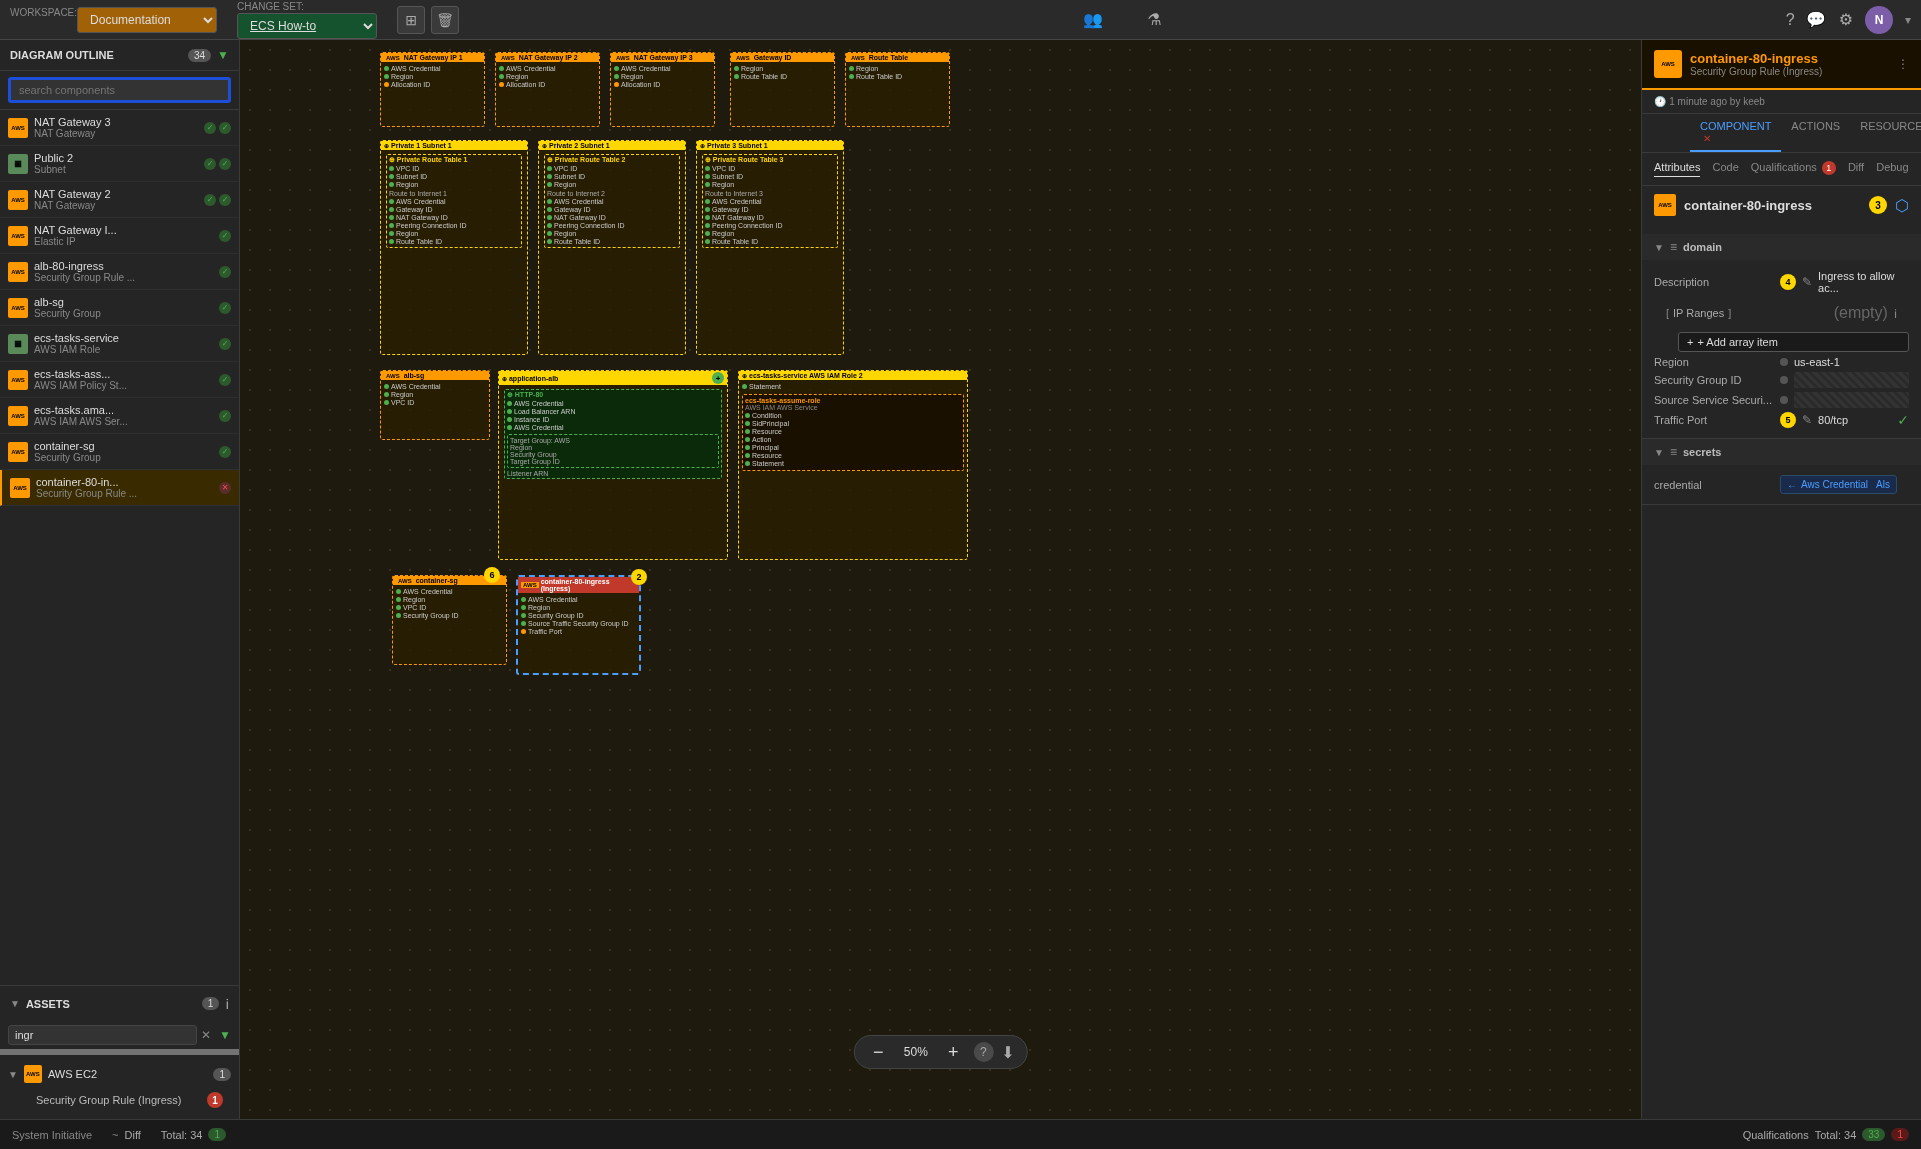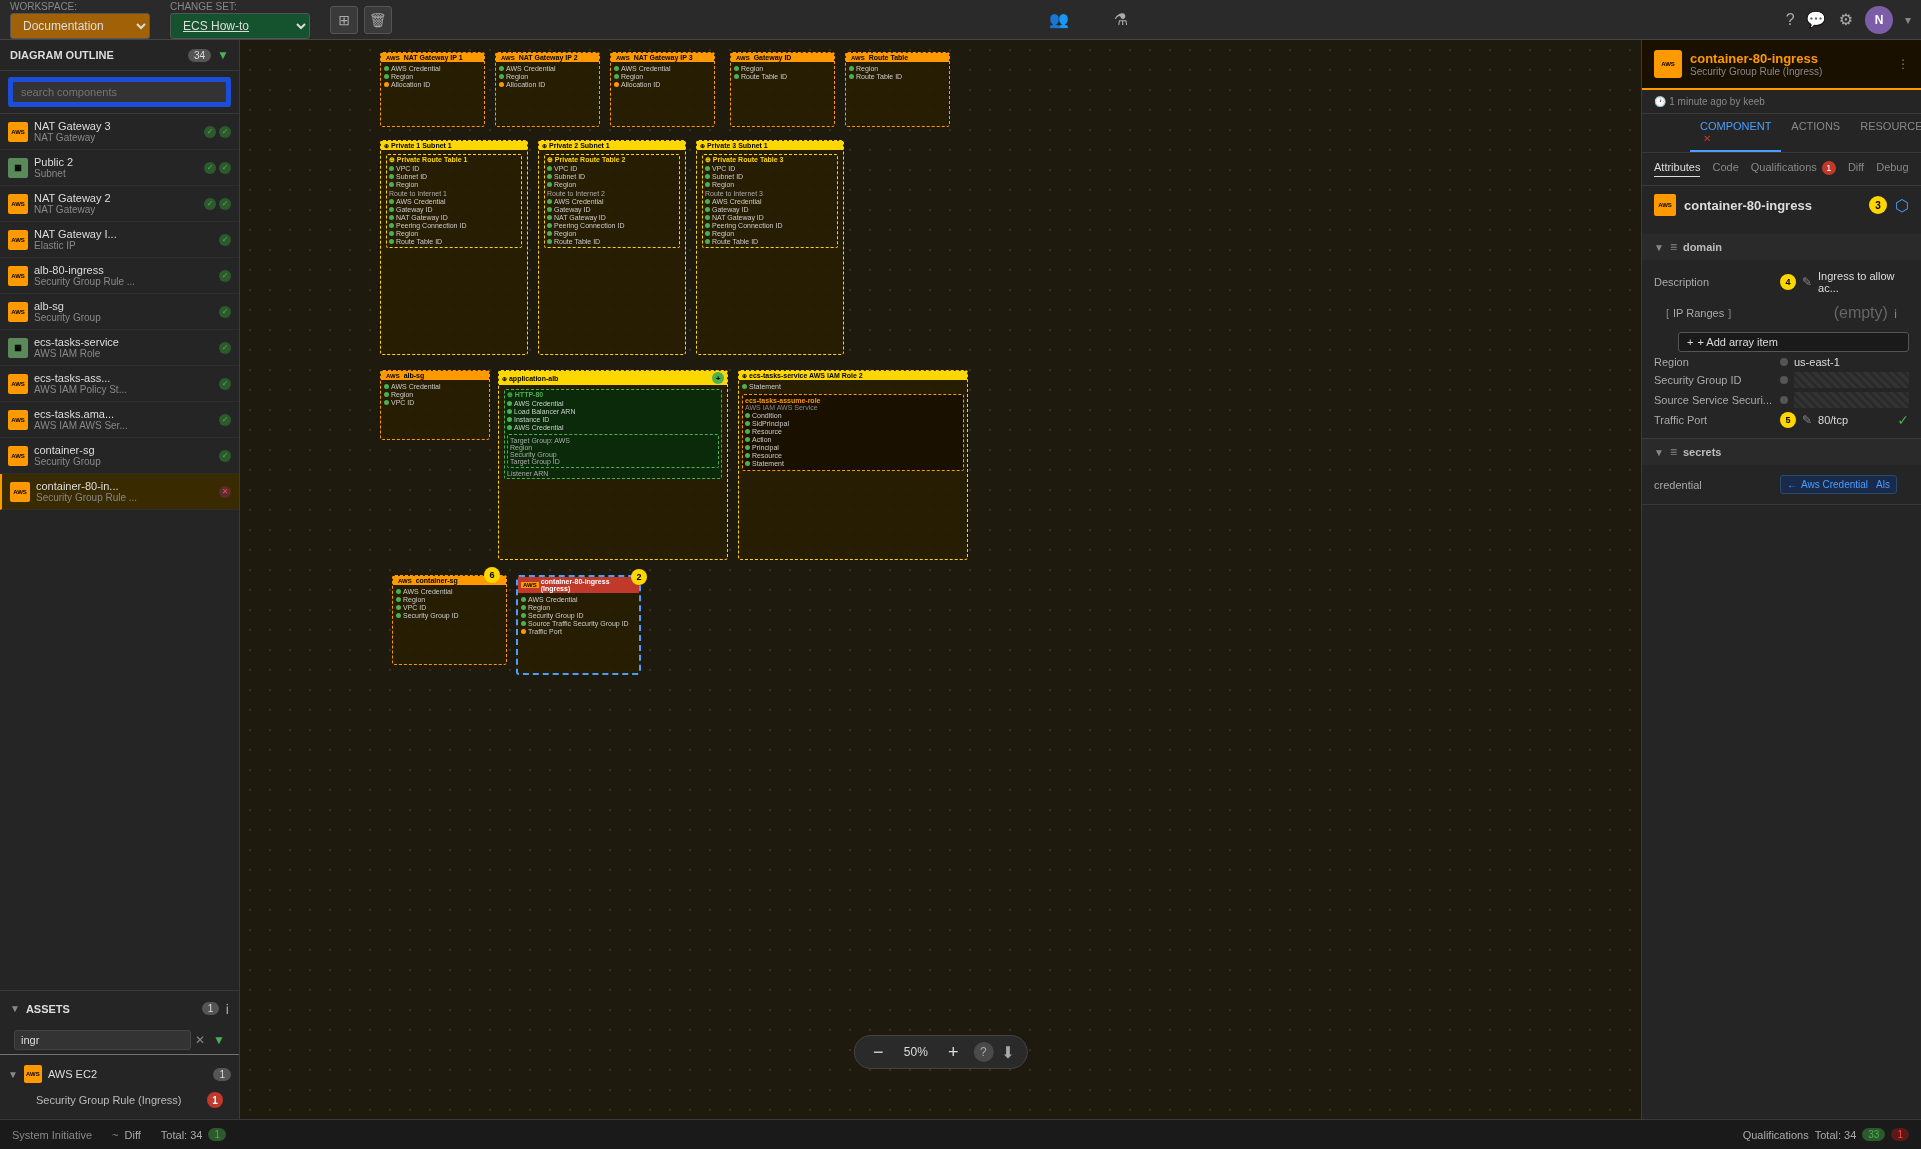--- a/index.html
+++ b/index.html
@@ -21,40 +21,40 @@
     
     .main-layout { display: flex; height: calc(1149px - 40px - 30px); }
 
     
     .left-panel { width: 240px; background: #252525; border-right: 1px solid #3a3a3a; display: flex; flex-direction: column; flex-shrink: 0; }
     .diagram-outline-header { display: flex; align-items: center; padding: 8px 10px; border-bottom: 1px solid #3a3a3a; gap: 6px; }
     .diagram-outline-title { font-weight: bold; font-size: 11px; color: #ddd; text-transform: uppercase; flex: 1; }
     .badge { background: #555; color: #ddd; border-radius: 10px; padding: 1px 6px; font-size: 10px; }
     .filter-icon { color: #4CAF50; cursor: pointer; }
     .search-box { padding: 6px 8px; border-bottom: 1px solid #3a3a3a; }
-    .search-input { background: #333; border: 5px solid #1d4ed8; color: #ddd; padding: 4px 8px; width: 100%; border-radius: 3px; font-size: 11px; }
+    .search-input { background: #333; border: 3px solid #1d4ed8; color: #ddd; padding: 4px 8px; width: 100%; border-radius: 3px; font-size: 11px; }
     .component-list { flex: 1; overflow-y: auto; }
     .component-item { display: flex; align-items: center; padding: 6px 8px; border-bottom: 1px solid #2e2e2e; cursor: pointer; gap: 6px; }
     .component-item.active { background: #3a2a00; border-left: 2px solid #f90; }
     .component-icon { width: 20px; height: 20px; background: #f90; border-radius: 2px; display: flex; align-items: center; justify-content: center; font-size: 8px; color: #000; font-weight: bold; flex-shrink: 0; }
     .component-icon.aws { background: #FF9900; }
     .component-info { flex: 1; min-width: 0; }
     .component-name { font-size: 11px; color: #ddd; white-space: nowrap; overflow: hidden; text-overflow: ellipsis; }
     .component-type { font-size: 10px; color: #888; white-space: nowrap; overflow: hidden; text-overflow: ellipsis; }
     .component-status { display: flex; gap: 3px; align-items: center; }
     .status-dot { width: 12px; height: 12px; border-radius: 50%; display: flex; align-items: center; justify-content: center; font-size: 8px; }
     .status-green { background: #2d5a2d; color: #4CAF50; }
     .status-red { background: #5a2d2d; color: #f44; }
 
     
     .assets-panel { border-top: 1px solid #3a3a3a; }
     .assets-header { display: flex; align-items: center; padding: 8px 10px; gap: 6px; cursor: pointer; }
     .assets-title { font-weight: bold; font-size: 11px; color: #ddd; text-transform: uppercase; flex: 1; }
     .assets-info { color: #aaa; cursor: pointer; font-size: 14px; }
-    .assets-search { padding: 4px 14px; display: flex; align-items: center; gap: 4px; border-bottom: 1px solid #737373; }
+    .assets-search { padding: 4px 8px; display: flex; align-items: center; gap: 4px; border-bottom: 6px solid #737373; }
     .assets-search input { background: #333; border: 1px solid #444; color: #ddd; padding: 3px 6px; flex: 1; border-radius: 3px; font-size: 11px; }
     .assets-clear { color: #888; cursor: pointer; font-size: 12px; }
     .aws-ec2-section { padding: 6px 8px; }
     .aws-ec2-header { display: flex; align-items: center; gap: 6px; padding: 4px 0; cursor: pointer; }
     .aws-ec2-icon { width: 18px; height: 18px; background: #FF9900; border-radius: 2px; font-size: 7px; color: #000; display: flex; align-items: center; justify-content: center; font-weight: bold; }
     .aws-ec2-name { font-size: 11px; color: #ddd; flex: 1; }
     .aws-ec2-count { background: #555; color: #ddd; border-radius: 10px; padding: 1px 6px; font-size: 10px; }
     .asset-item { display: flex; align-items: center; padding: 5px 8px 5px 28px; gap: 6px; cursor: pointer; }
     .asset-name { font-size: 11px; color: #bbb; flex: 1; }
     .asset-badge { background: #c0392b; color: white; border-radius: 50%; width: 16px; height: 16px; display: flex; align-items: center; justify-content: center; font-size: 10px; font-weight: bold; }
@@ -138,21 +138,21 @@
     .zoom-controls { position: absolute; bottom: 50px; left: 50%; transform: translateX(-50%); display: flex; align-items: center; gap: 8px; background: #2a2a2a; border: 1px solid #444; border-radius: 20px; padding: 4px 12px; z-index: 100; }
     .zoom-btn { background: none; border: none; color: #ddd; cursor: pointer; font-size: 18px; width: 24px; height: 24px; display: flex; align-items: center; justify-content: center; }
     .zoom-level { font-size: 12px; color: #ddd; min-width: 35px; text-align: center; }
     .zoom-help { background: #4a4a4a; border-radius: 50%; width: 20px; height: 20px; display: flex; align-items: center; justify-content: center; color: #aaa; font-size: 12px; cursor: pointer; }
     .zoom-download { color: #aaa; cursor: pointer; font-size: 16px; }
   </style>
 </head>
 <body>
 
 <div class="topbar">
-  <div style="display:flex;flex-direction:column;line-height:1.2">
+  <div style="display:flex;flex-direction:row;line-height:1.2">
     <span class="workspace-label">WORKSPACE:</span>
     <select class="workspace-select">
       <option>Documentation</option>
     </select>
   </div>
   <div style="display:flex;flex-direction:column;line-height:1.2;margin-left:10px">
     <span class="workspace-label">CHANGE SET:</span>
     <select class="changeset-select">
       <option>ECS How-to</option>
     </select>

